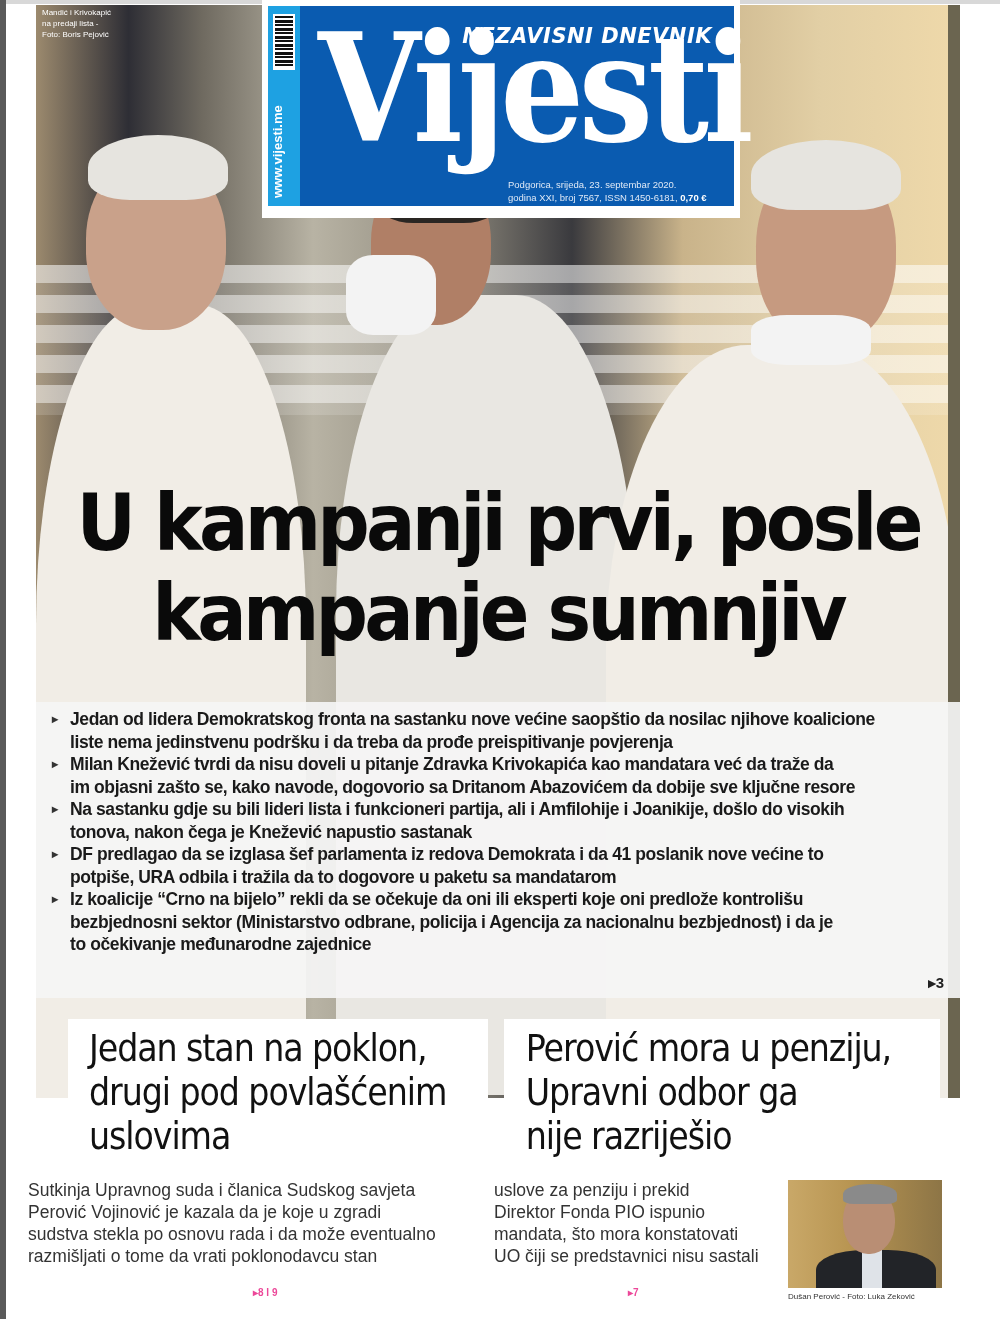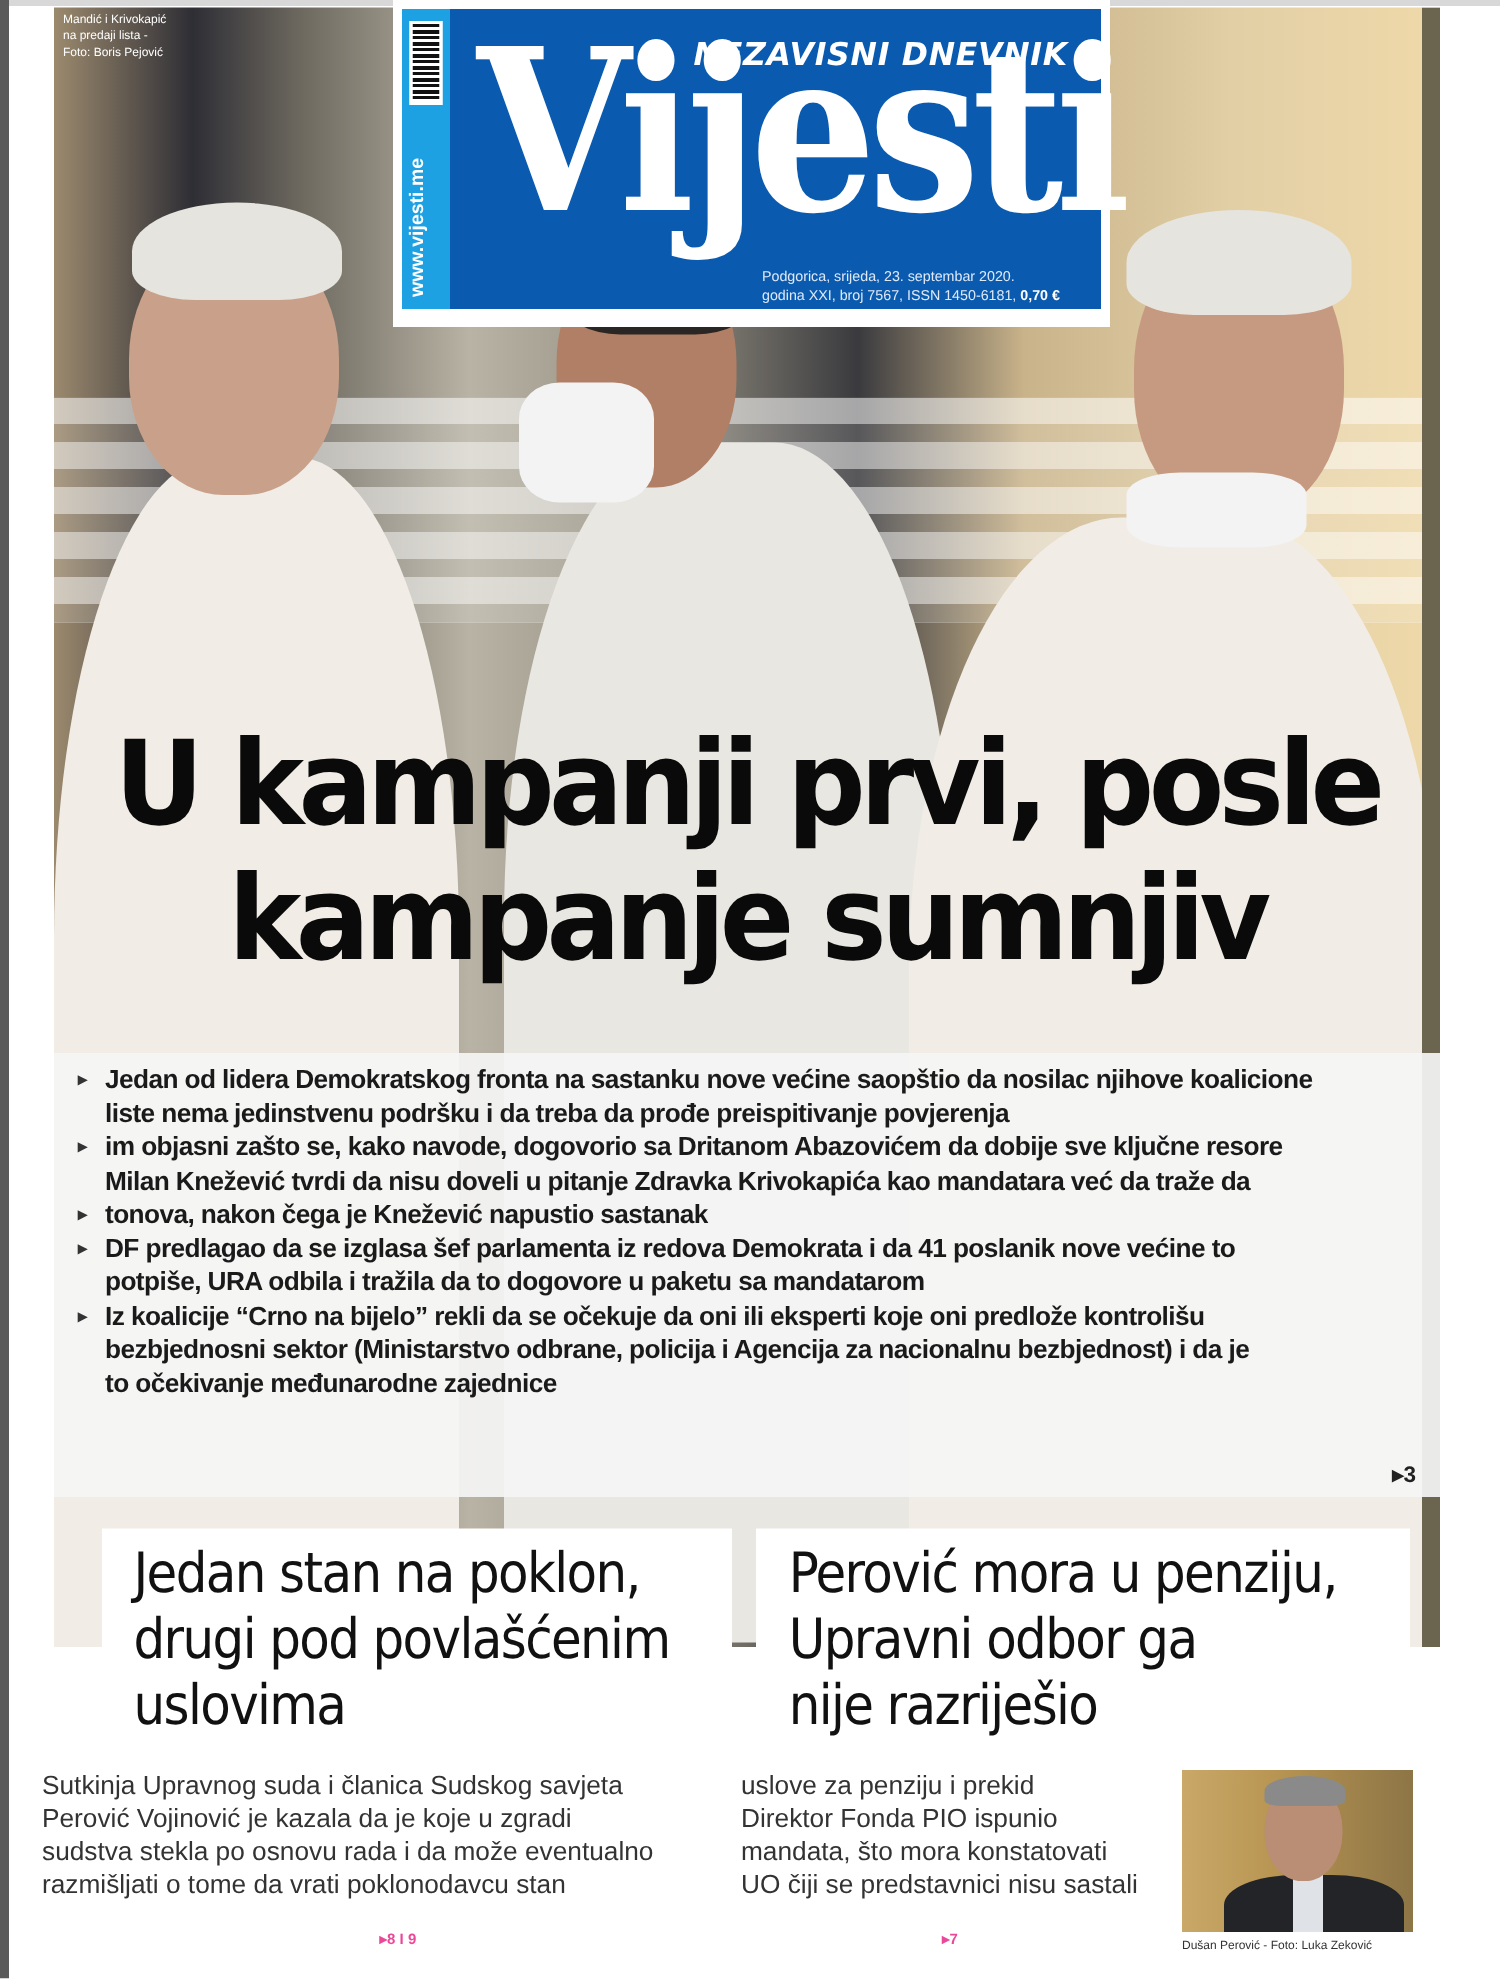--- a/index.html
+++ b/index.html
@@ -135,25 +135,26 @@
 </div>
 
 <div class="bullets">
   <div class="bullet">
     <span class="tri">▸</span>
     <div>Jedan od lidera Demokratskog fronta na sastanku nove većine saopštio da nosilac njihove koalicione</div>
     <div>liste nema jedinstvenu podršku i da treba da prođe preispitivanje povjerenja</div>
   </div>
   <div class="bullet">
     <span class="tri">▸</span>
+    <div>Milan Knežević tvrdi da nisu doveli u pitanje Zdravka Krivokapića kao mandatara već da traže da</div>
     <div>im objasni zašto se, kako navode, dogovorio sa Dritanom Abazovićem da dobije sve ključne resore</div>
-    <div>Milan Knežević tvrdi da nisu doveli u pitanje Zdravka Krivokapića kao mandatara već da traže da</div>
-  </div>
-  <div class="bullet">
-    <span class="tri">▸</span>
+  </div>
+  <div class="bullet">
+    <span class="tri">▸</span>
+    <div>Na sastanku gdje su bili lideri lista i funkcioneri partija, ali i Amfilohije i Joanikije, došlo do visokih</div>
     <div>tonova, nakon čega je Knežević napustio sastanak</div>
   </div>
   <div class="bullet">
     <span class="tri">▸</span>
     <div>DF predlagao da se izglasa šef parlamenta iz redova Demokrata i da 41 poslanik nove većine to</div>
     <div>potpiše, URA odbila i tražila da to dogovore u paketu sa mandatarom</div>
   </div>
   <div class="bullet">
     <span class="tri">▸</span>
     <div>Iz koalicije “Crno na bijelo” rekli da se očekuje da oni ili eksperti koje oni predlože kontrolišu</div>

